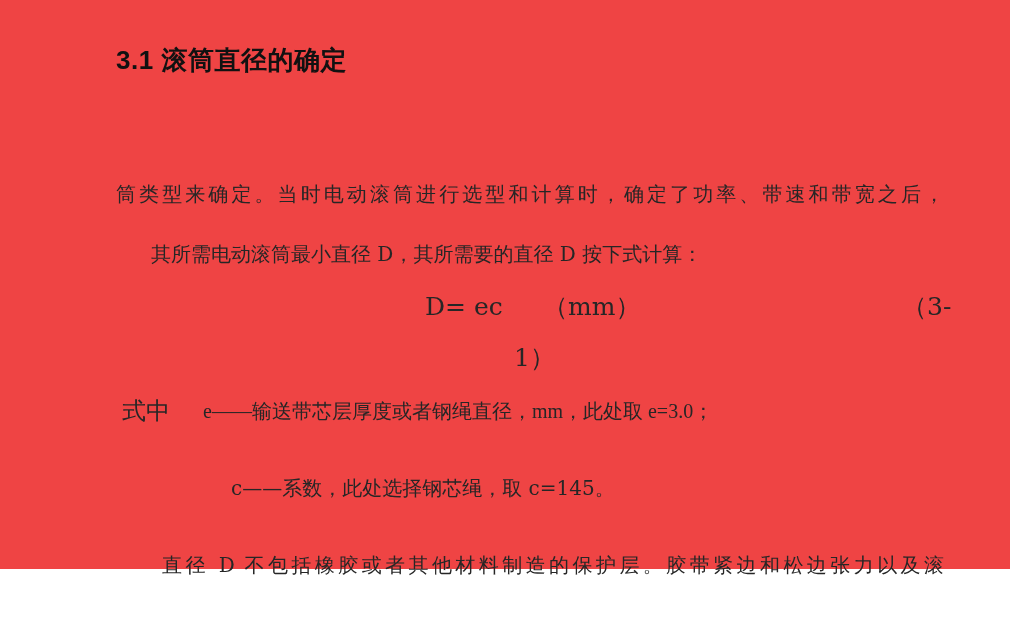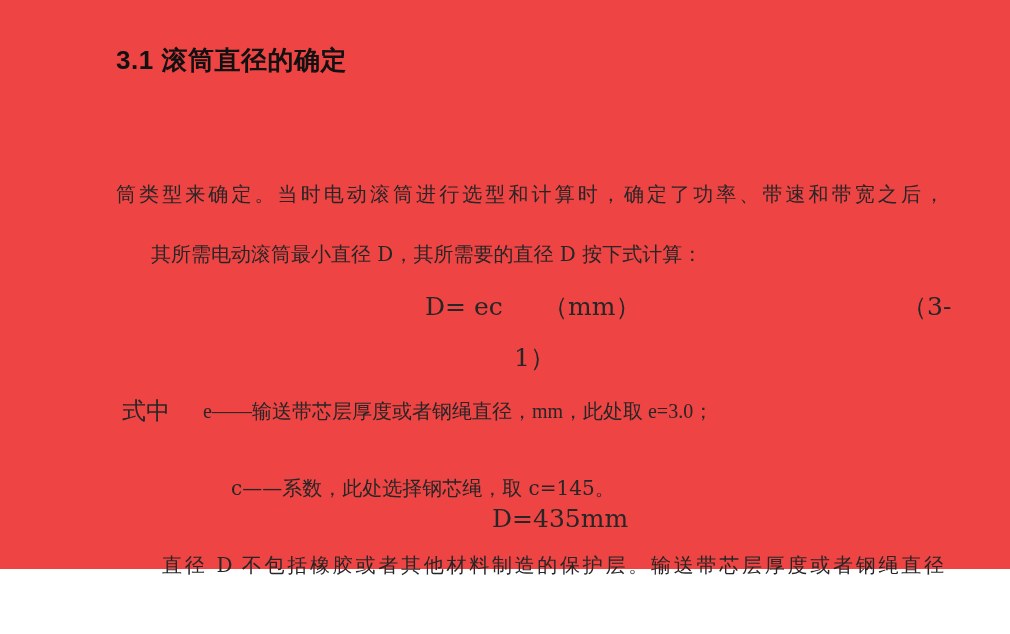--- a/index.html
+++ b/index.html
@@ -77,17 +77,16 @@
 
   <div class="line eq" style="left:425px; top:292px;">D= ec</div>
   <div class="line eq" style="left:543px; top:292px;">（mm）</div>
   <div class="line eq" style="left:902px; top:292px;">（3-</div>
   <div class="line eq" style="left:514px; top:343px;">1）</div>
 
   <div class="var-label" style="left:122px; top:396px;">式中</div>
   <div class="line" style="left:203px; top:396px;font-family:Liberation Serif, serif;">e——输送带芯层厚度或者钢绳直径，mm，此处取 e=3.0；</div>
   <div class="line" style="left:203px; top:473px;margin-left:28px;">c——系数，此处选择钢芯绳，取 c=145。</div>
 
-  <div class="line eq" style="left:492px; top:504px;">D=435mm</div>
 
-  <div class="line body-line indent" style="top:550px;">直径 D 不包括橡胶或者其他材料制造的保护层。输送带芯层厚度或者钢绳直径</div>
+  <div class="line body-line indent" style="top:550px;">直径 D 不包括橡胶或者其他材料制造的保护层。胶带紧边和松边张力以及滚</div>
 
 </div>
 
 </body></html>

